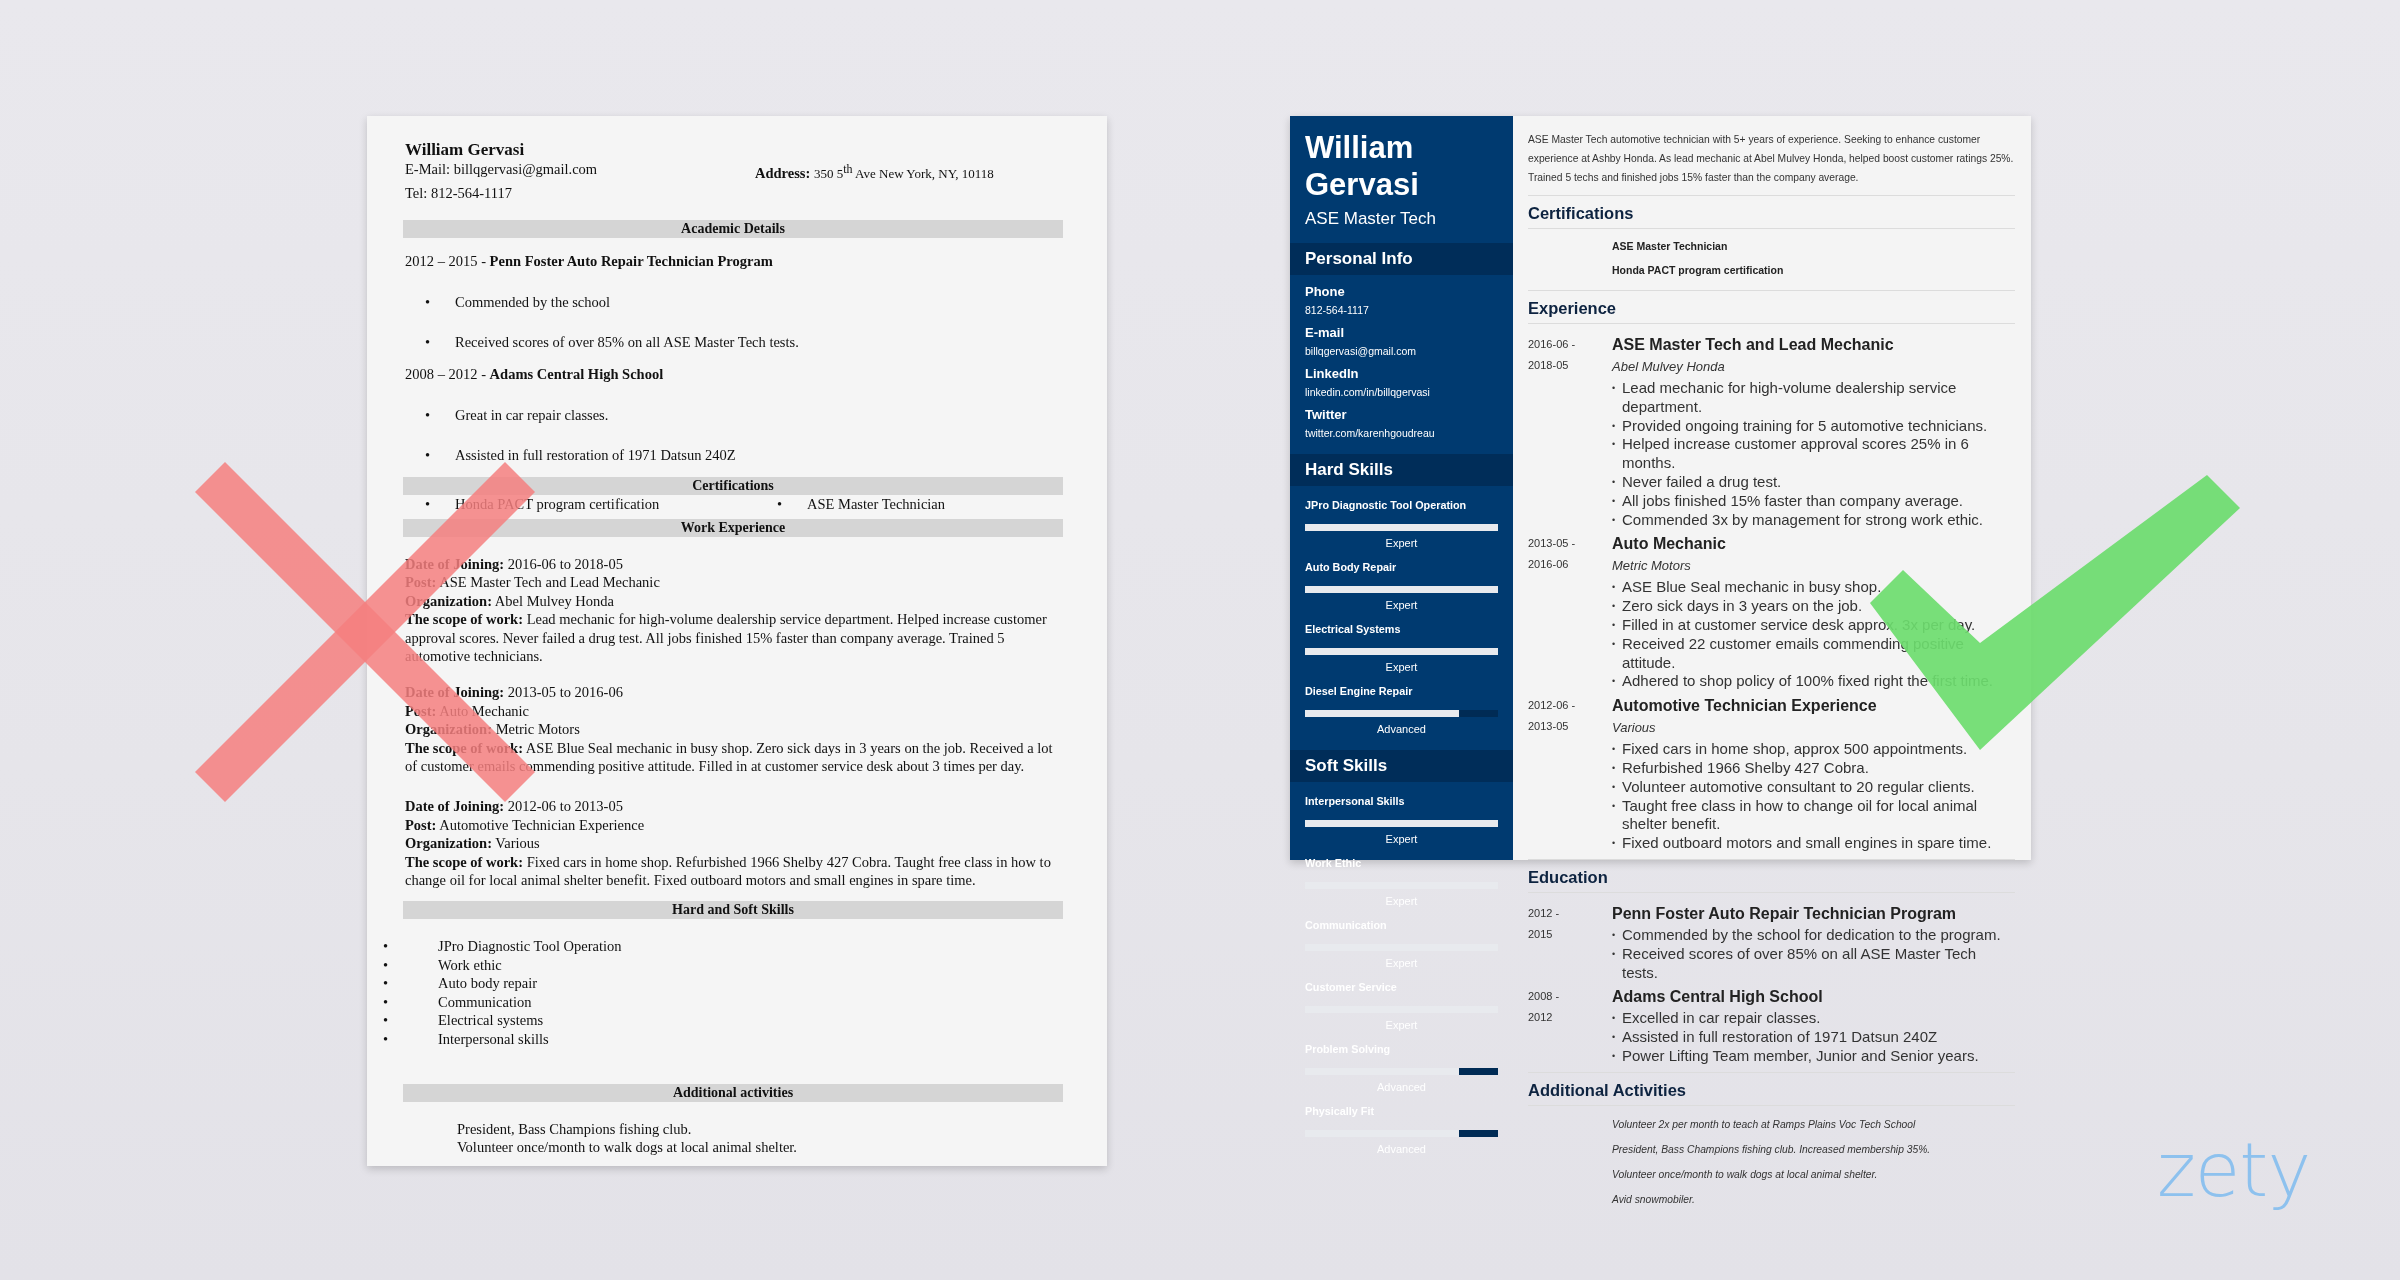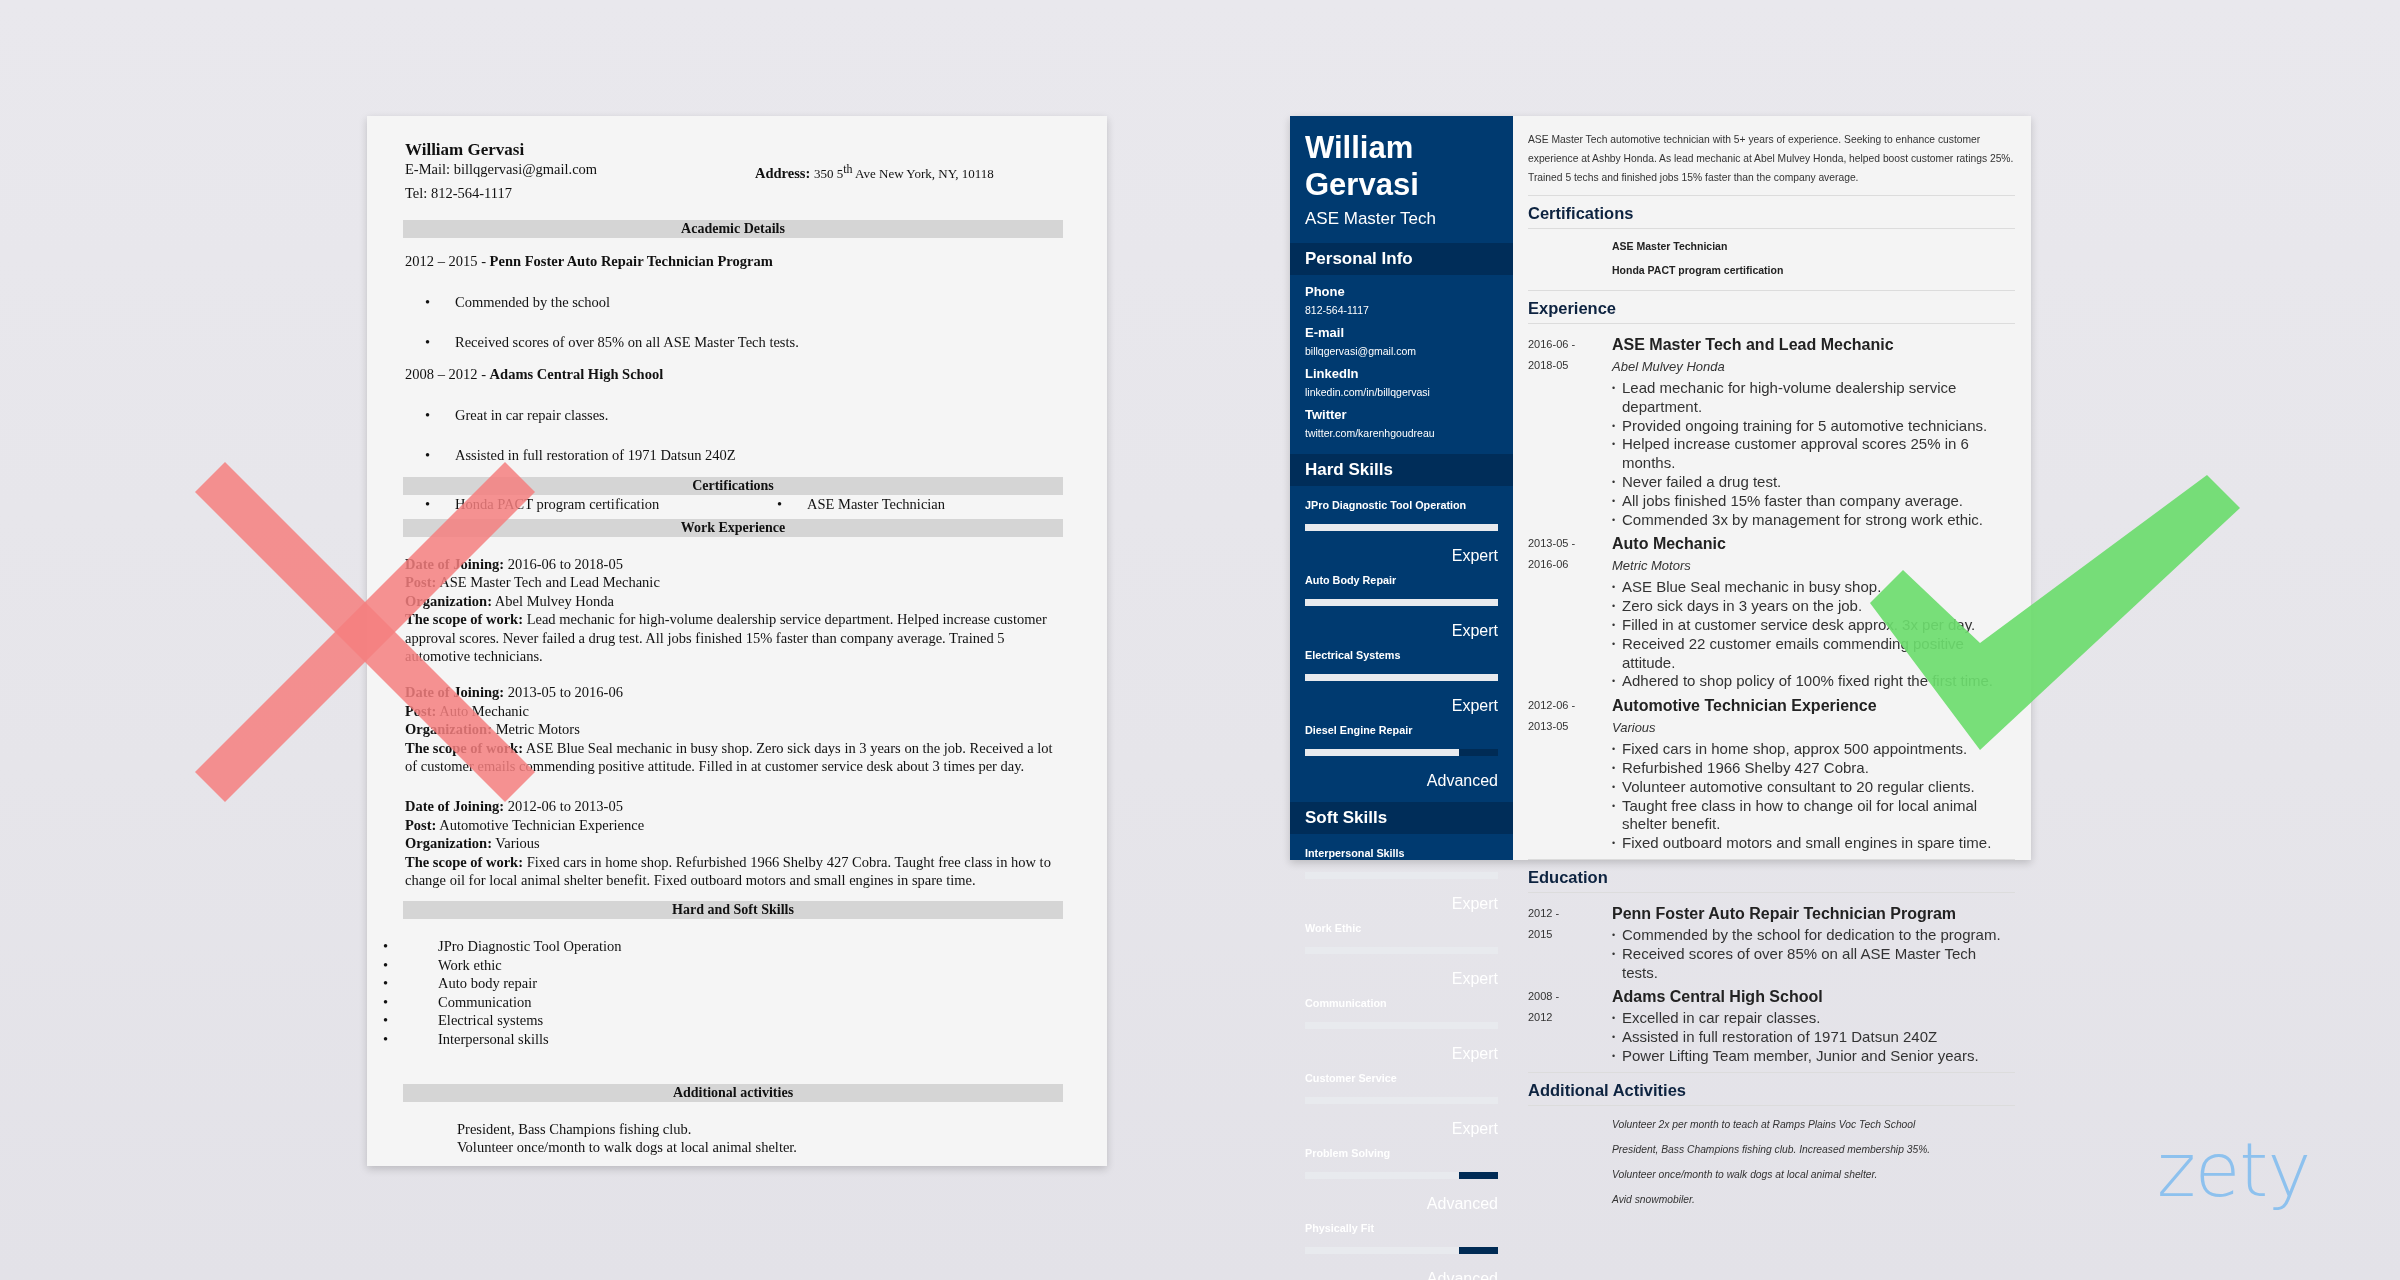--- a/index.html
+++ b/index.html
@@ -66,21 +66,21 @@
   .sb-info .lbl { font-weight: bold; font-size: 13px; line-height: 14px; margin-top: 9px; }
   .sb-info .lbl:first-child { margin-top: 0; }
   .sb-info .val { font-size: 10.5px; line-height: 14px; margin-top: 4px; }
   .sb-skills { padding: 6px 15px 4px 15px; }
   .skill { margin-bottom: 4px; }
   .skill .sname { font-weight: bold; font-size: 10.8px; line-height: 14px; padding-top: 6px; }
   .skill .bar {
     height: 7px; background: #002b55; margin-top: 12px; position: relative;
   }
   .skill .bar .fill { position: absolute; left: 0; top: 0; height: 100%; background: #e8eaee; }
-  .skill .level { text-align: right; font-size: 16px; line-height: 14px; margin-top: 18px; }
+  .skill .level { text-align: center; font-size: 11px; line-height: 14px; margin-top: 5px; }
 
   .main { flex: 1; padding: 14px 16px 0 15px; color: #333; font-family: "Liberation Sans", sans-serif; }
   .summary { font-size: 10.3px; line-height: 19px; color: #333; }
   .rule { border-top: 1px solid #dcdcdc; }
   .sec-title { font-weight: bold; font-size: 16.5px; color: #0d2340; line-height: 30px; padding-top: 2px; }
   .certs { padding: 5px 0 8px 84px; }
   .certs .ci { font-weight: bold; font-size: 10.5px; line-height: 24px; color: #222; }
   .entry { display: flex; padding-top: 10px; }
   .entry .dates { width: 84px; font-size: 11px; line-height: 21px; color: #333; }
   .entry .body { flex: 1; }

